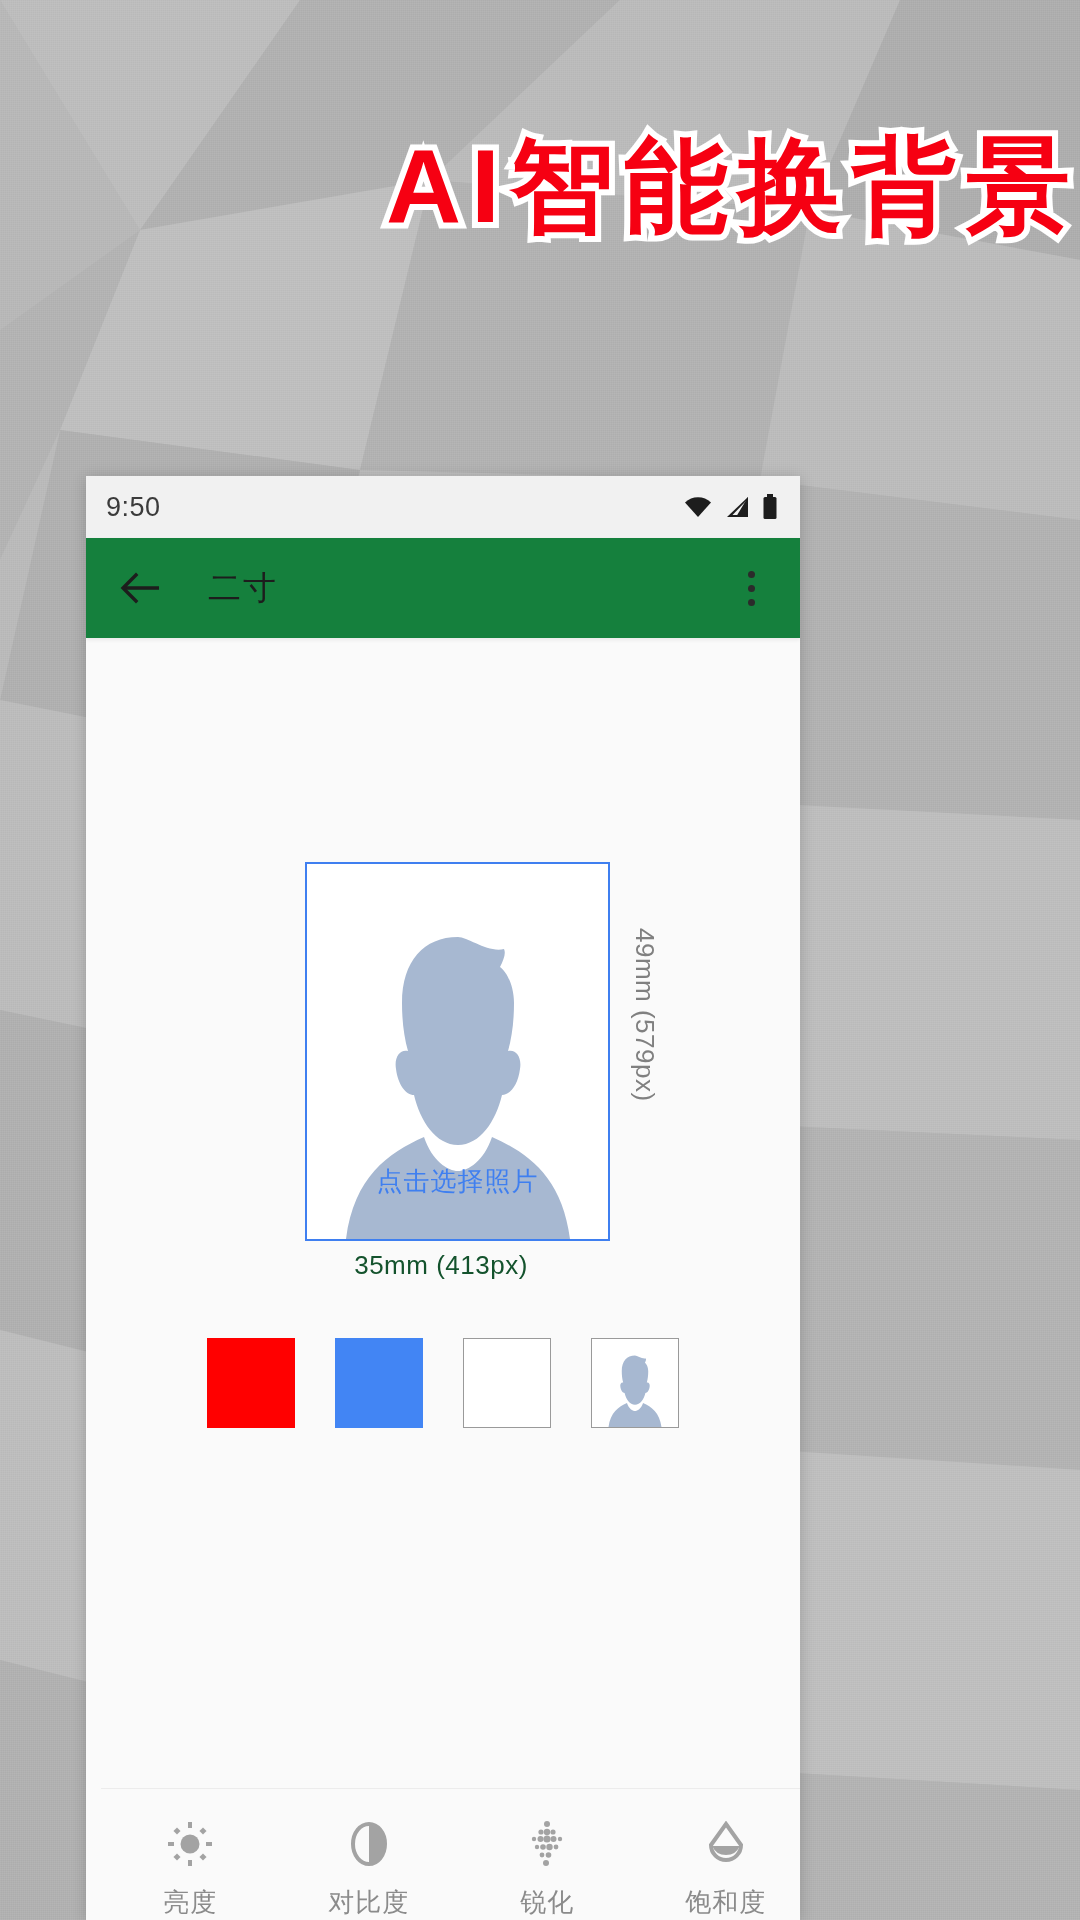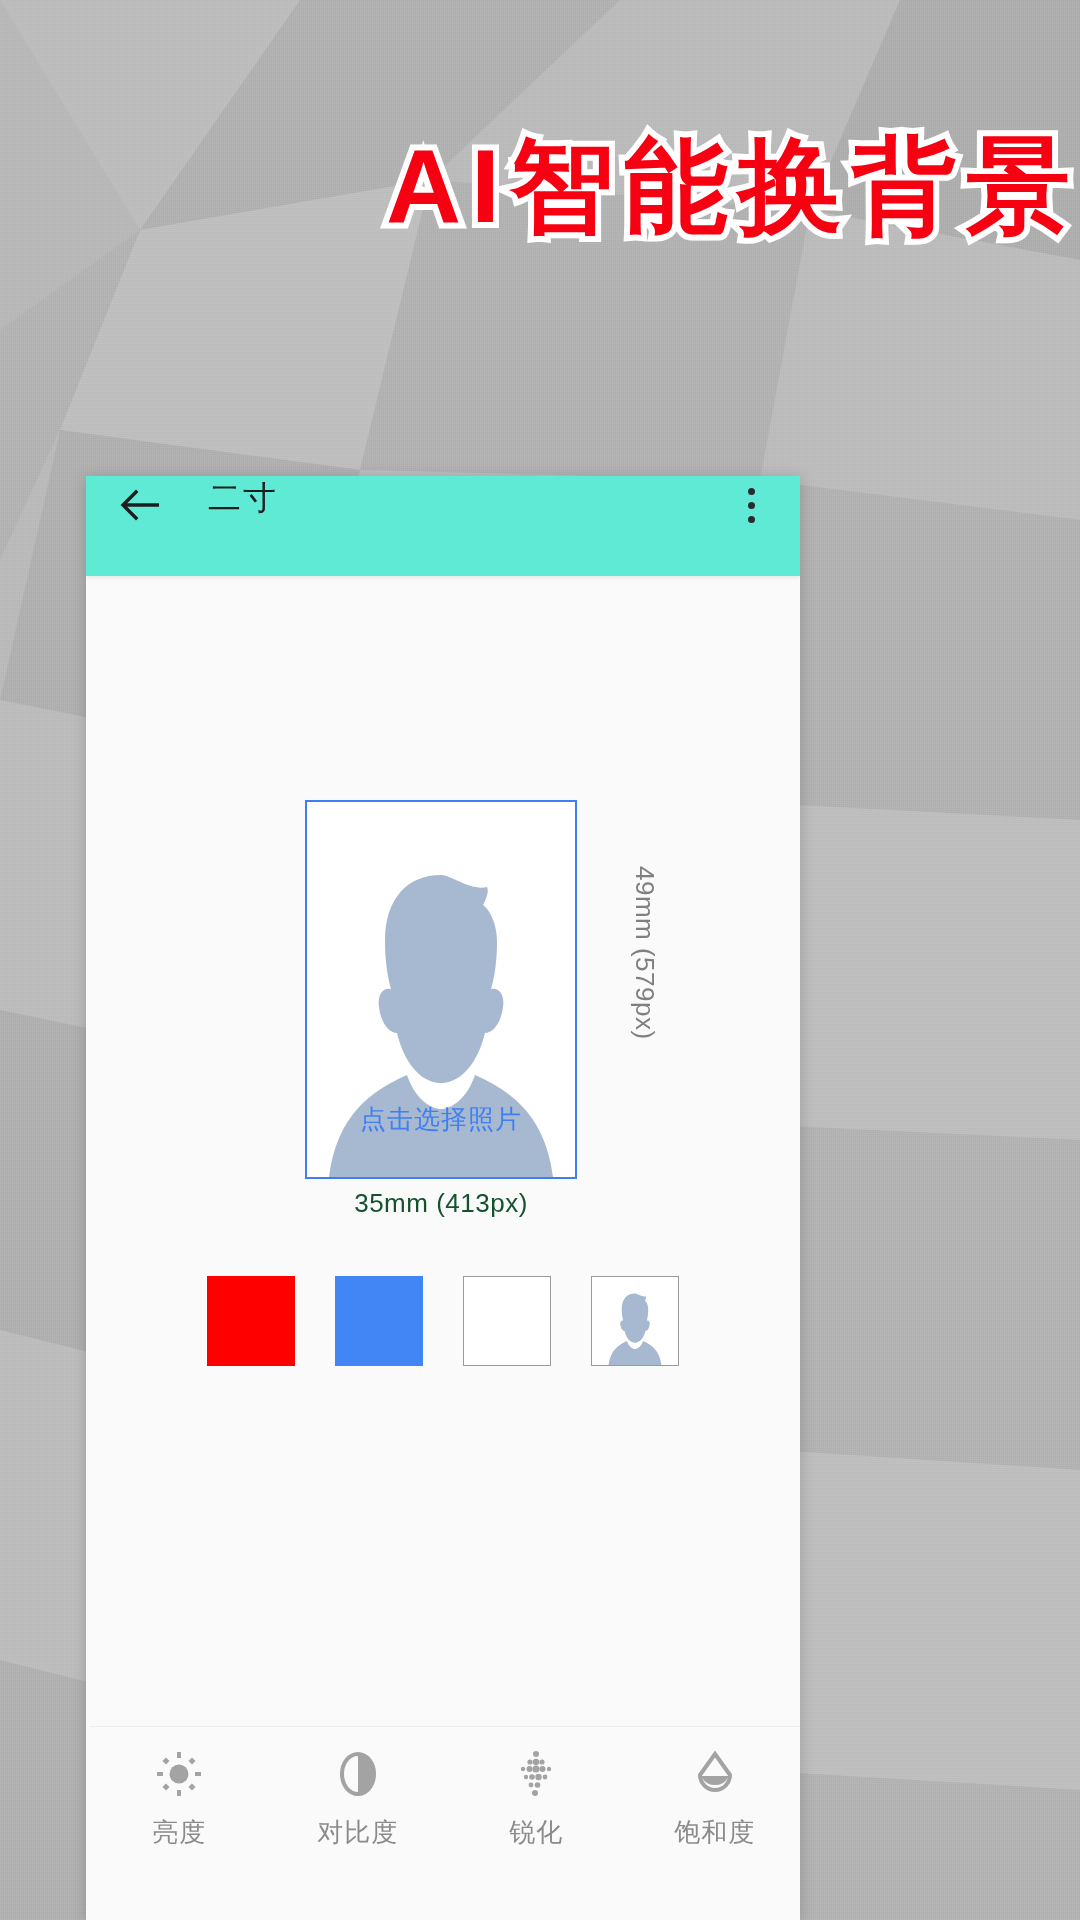--- a/index.html
+++ b/index.html
@@ -33,35 +33,35 @@
     box-shadow:0 2px 14px rgba(0,0,0,.18);
   }
   #statusbar{
     height:62px;background:#f1f1f1;display:flex;align-items:center;
     justify-content:space-between;padding:0 22px 0 20px;box-sizing:border-box;
   }
   #clock{font-size:27px;color:#3b3b3b;letter-spacing:.5px;}
   #sysicons{display:flex;align-items:center;gap:11px;}
   .sysicon{display:block;}
   #toolbar{
-    height:100px;background:#5eead4;display:flex;align-items:flex-start;
+    height:100px;background:#15803d;display:flex;align-items:center;
     padding:0 22px 0 26px;box-sizing:border-box;
     box-shadow:0 2px 4px rgba(0,0,0,.07);position:relative;z-index:3;
   }
   #backbtn{width:58px;height:58px;display:flex;align-items:center;justify-content:center;}
   #apptitle{font-size:33px;color:#1d1d1d;margin-left:38px;letter-spacing:2px;}
   #overflow{margin-left:auto;width:54px;height:58px;display:flex;flex-direction:column;
     align-items:center;justify-content:center;gap:7px;}
   .dot{width:7px;height:7px;border-radius:50%;background:#2b2b2b;}
   #content{position:relative;height:1282px;background:#fafafa;}
 
   
   #photowrap{position:absolute;left:0;top:0;width:714px;height:1282px;}
   #photoframe{
-    position:absolute;left:219px;top:224px;width:272px;height:379px;
+    position:absolute;left:219px;top:224px;width:305px;height:379px;
     border:2px solid #3f7ff0;background:#ffffff;box-sizing:border-box;overflow:hidden;
   }
   #photoframe svg{position:absolute;left:50%;transform:translateX(-50%);bottom:0;}
   #pickhint{
     position:absolute;left:0;bottom:40px;width:100%;text-align:center;
     font-size:26px;color:#3f7ff0;letter-spacing:1px;
   }
   #widthlabel{
     position:absolute;left:219px;top:612px;width:272px;text-align:center;
     font-size:26px;color:#14532d;letter-spacing:.5px;
@@ -75,22 +75,22 @@
   
   #swatches{position:absolute;left:0;top:700px;width:714px;display:flex;
     justify-content:center;gap:40px;}
   .swatch{width:88px;height:90px;box-sizing:border-box;position:relative;overflow:hidden;}
   .swatch.bordered{border:1px solid #9a9a9a;background:#ffffff;}
   .swatch.photo{border:1px solid #9a9a9a;background:#ffffff;}
   .swatch.photo svg{position:absolute;left:50%;transform:translateX(-50%);bottom:0;}
 
   
   #tools{
-    position:absolute;left:4px;bottom:0;width:714px;height:132px;background:#fafafa;
-    display:flex;align-items:center;padding-top:14px;box-sizing:border-box;
+    position:absolute;left:15px;bottom:0;width:714px;height:132px;background:#fafafa;
+    display:flex;align-items:flex-end;padding-top:14px;box-sizing:border-box;
     border-top:1px solid #ececec;
   }
   .tool{flex:1;display:flex;flex-direction:column;align-items:center;gap:16px;}
   .toolicon{width:50px;height:50px;display:flex;align-items:center;justify-content:center;}
   .toollabel{font-size:26px;color:#8b8b8b;letter-spacing:1px;}
 </style>
 </head>
 <body>
 
 <div id="bg">
@@ -124,20 +124,37 @@
       <polygon points="580,1760 1080,1790 1080,1920 540,1920" fill="#b4b4b4"></polygon>
     </g>
   </svg>
   <div id="bgnoise"></div>
 </div>
 
 <div id="headline">AI智能换背景</div>
 
 <div id="phone">
 
+  <div id="statusbar">
+    <div id="clock">9:50</div>
+    <div id="sysicons">
+      <svg class="sysicon" width="30" height="24" viewBox="0 0 30 24">
+        <path d="M15 22 L2 7.5 A19 19 0 0 1 28 7.5 Z" fill="#1d1d1d"></path>
+      </svg>
+      <svg class="sysicon" width="27" height="24" viewBox="0 0 27 24">
+        <path d="M24 2 L24 22 L3 22 Z" fill="#1d1d1d"></path>
+        <path d="M22.5 5.5 L22.5 20 L8.5 20 Z" fill="#f1f1f1"></path>
+        <path d="M24 2 L24 22 L12 22 Z" fill="#1d1d1d"></path>
+      </svg>
+      <svg class="sysicon" width="16" height="26" viewBox="0 0 16 26">
+        <rect x="5" y="0" width="6" height="3" fill="#1d1d1d"></rect>
+        <rect x="1.5" y="3" width="13" height="22" rx="1.5" fill="#1d1d1d"></rect>
+      </svg>
+    </div>
+  </div>
 
   <div id="toolbar">
     <div id="backbtn">
       <svg width="42" height="34" viewBox="0 0 42 34">
         <path d="M16 4 L3 17 L16 30" fill="none" stroke="#1d1d1d" stroke-width="3.4" stroke-linecap="square"></path>
         <line x1="3" y1="17" x2="39" y2="17" stroke="#1d1d1d" stroke-width="3.4"></line>
       </svg>
     </div>
     <div id="apptitle">二寸</div>
     <div id="overflow">

